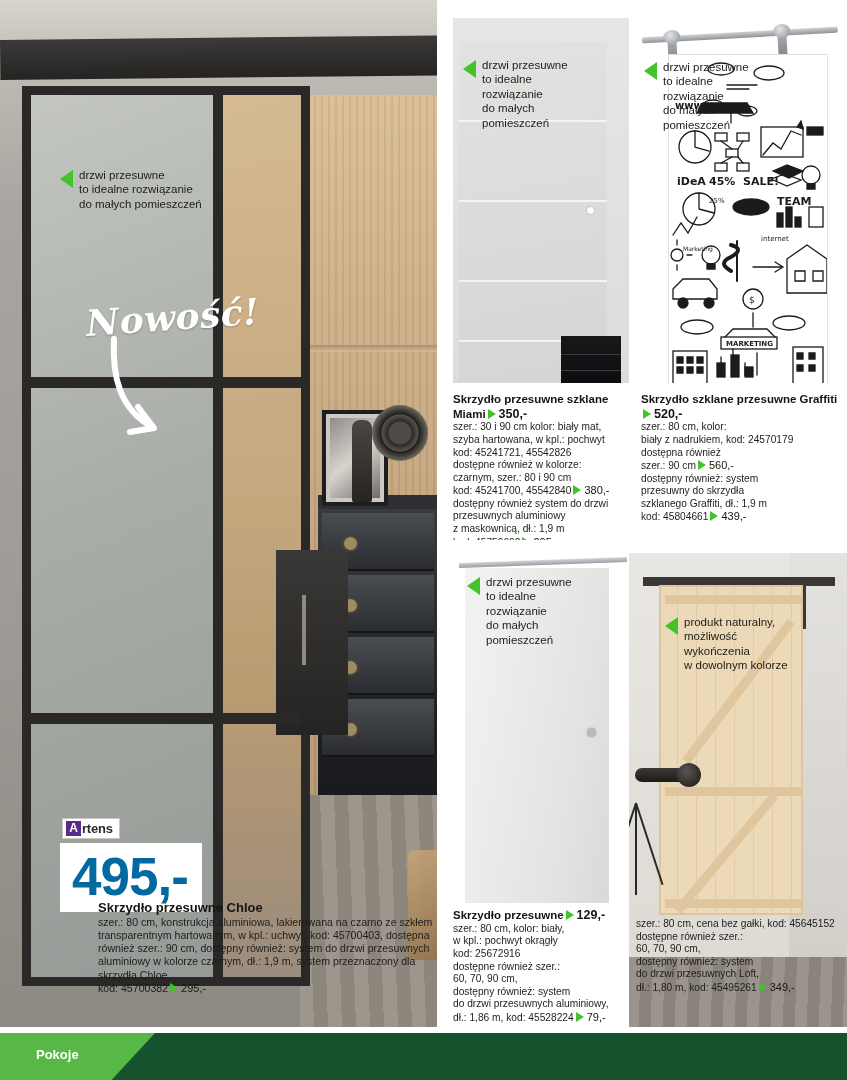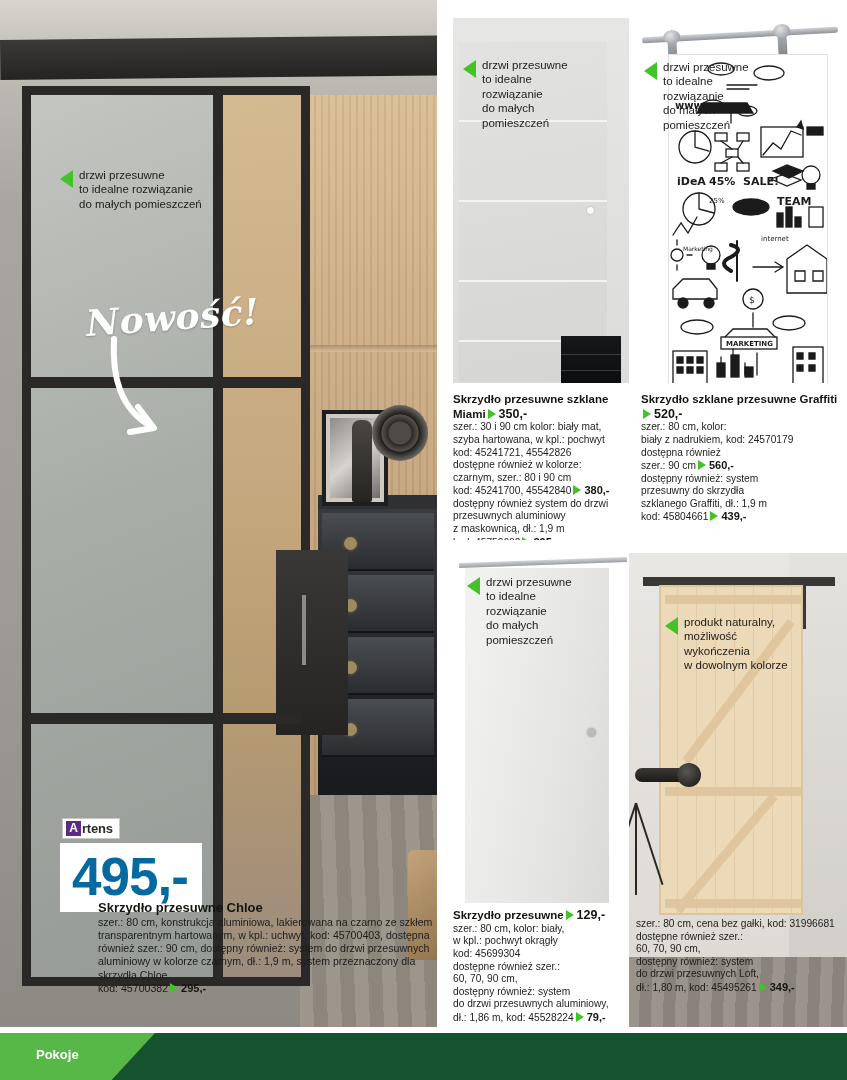--- a/index.html
+++ b/index.html
@@ -146,21 +146,21 @@
   .panel-callout { position:absolute; z-index:8; }
 
   
   .desc { position:absolute; }
   .desc h3 { font-size:11.5px; font-weight:bold; color:#15150f; line-height:1.18; }
   .desc p  { font-size:10.2px; line-height:1.235; color:#1d1d1b; }
   .pmark { display:inline-block; width:0;height:0;
     border-top:5px solid transparent;border-bottom:5px solid transparent;
     border-left:8px solid #43c22a; vertical-align:-1px; margin:0 3px 0 2px; }
   .price-inline { font-weight:bold; font-size:12.5px; color:#15150f; }
-  .price-sm { font-weight:bold; font-size:11px; color:#15150f;text-align:right; }
+  .price-sm { font-weight:normal; font-size:11px; color:#15150f;text-align:right; }
 
   .d-miami { left:453px; top:393px; width:176px; }
   .d-graffiti { left:641px; top:393px; width:200px; }
   .d-white { left:453px; top:908px; width:180px; }
   .d-loft { left:636px; top:918px; width:205px; }
 
   
   .footer { position:absolute; left:0; bottom:0; width:847px; height:47px; background:#14532d; }
   .footer-green { position:absolute; left:0; top:0; width:155px; height:47px; background:#57b847;
     clip-path:polygon(0 0,100% 0,72% 100%,0 100%); }
@@ -443,32 +443,32 @@
     </div>
   </div>
 
   <div class="desc d-white">
     <h3>
       <span>Skrzydło przesuwne</span><span class="pmark"></span><span class="price-inline">129,-</span>
     </h3>
     <p>
       <span>szer.: 80 cm, kolor: biały,</span><br>
       <span>w kpl.: pochwyt okrągły</span><br>
-      <span>kod: 45699304</span><br>
+      <span>kod: 25672916</span><br>
       <span>dostępne również szer.:</span><br>
       <span>60, 70, 90 cm,</span><br>
       <span>dostępny również: system</span><br>
       <span>do drzwi przesuwnych aluminiowy,</span><br>
       <span>dł.: 1,86 m, kod: 45528224</span><span class="pmark"></span><span class="price-sm">79,-</span>
     </p>
   </div>
 
   <div class="desc d-loft">
     <p>
-      <span>szer.: 80 cm, cena bez gałki, kod: 31996681</span><br>
+      <span>szer.: 80 cm, cena bez gałki, kod: 45645152</span><br>
       <span>dostępne również szer.:</span><br>
       <span>60, 70, 90 cm,</span><br>
       <span>dostępny również: system</span><br>
       <span>do drzwi przesuwnych Loft,</span><br>
       <span>dł.: 1,80 m, kod: 45495261</span><span class="pmark"></span><span class="price-sm">349,-</span>
     </p>
   </div>
 
   <div class="footer">
     <div class="footer-green"></div>

